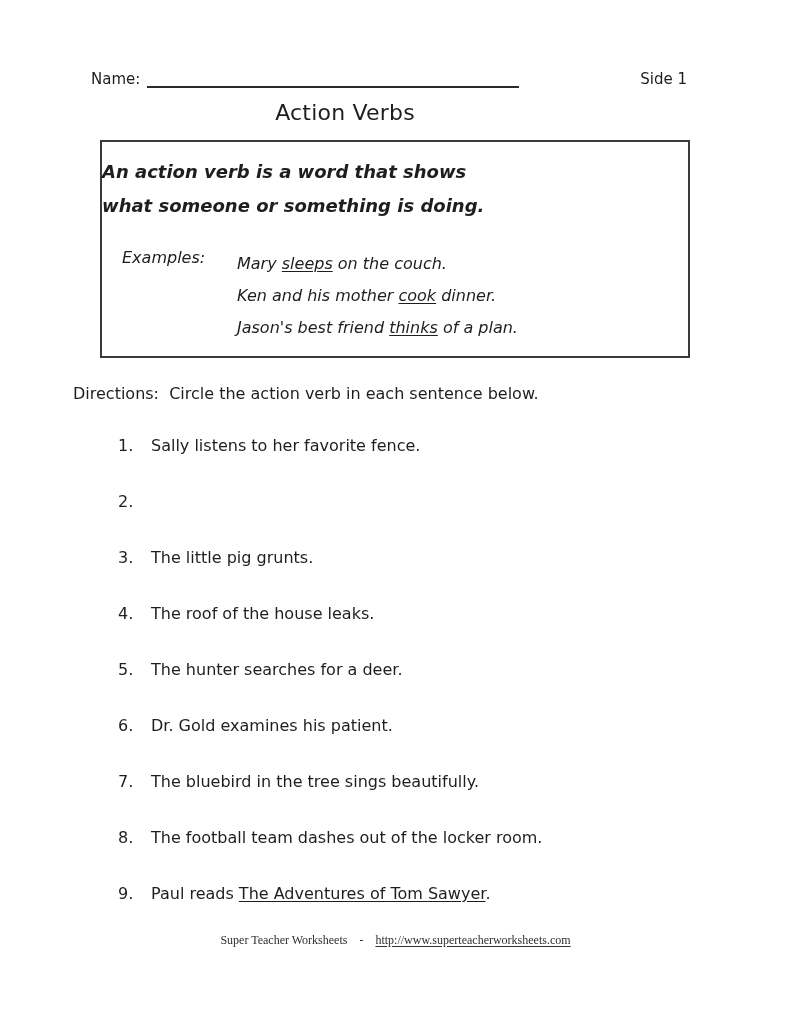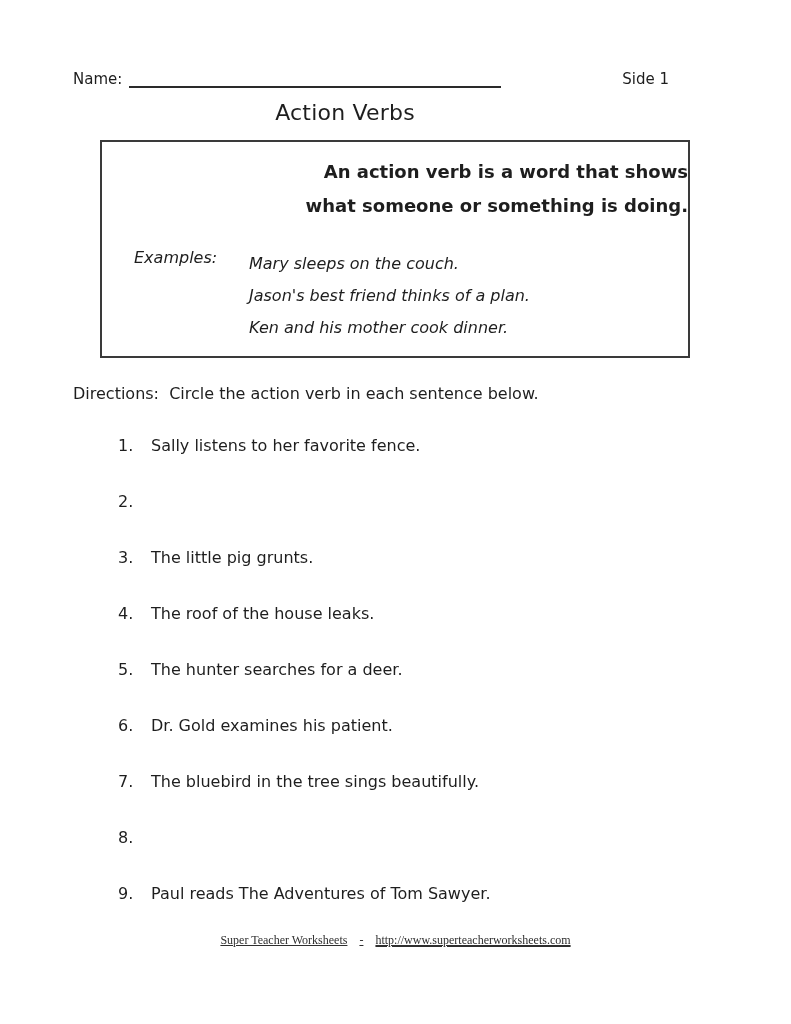--- a/index.html
+++ b/index.html
@@ -16,21 +16,21 @@
   }
   .sheet {
     position: relative;
     width: 791px;
     height: 1024px;
     background: #ffffff;
   }
   
   .header-row {
     position: absolute;
-    left: 73px;
+    left: 91px;
     top: 70px;
     width: 596px;
     display: flex;
     align-items: flex-end;
     font-size: 15px;
   }
   .name-label { flex: none; }
   .name-line {
     flex: none;
     width: 372px;
@@ -57,37 +57,39 @@
     position: absolute;
     left: 100px;
     top: 140px;
     width: 590px;
     height: 218px;
     border: 2px solid #3a3a3a;
     box-sizing: border-box;
   }
   .def-lines {
     margin-top: 13px;
-    text-align: right;
+    text-align: left;
     font-weight: bold;
+    font-style: italic;
     font-size: 18px;
     line-height: 34px;
   }
   .examples {
     display: flex;
     margin-top: 25px;
-    padding-left: 32px;
+    padding-left: 20px;
     font-style: italic;
     font-size: 16px;
   }
   .examples-label { flex: none; width: 95px; }
   .example-list { flex: none; margin-left: 20px; }
   .example-line { line-height: 32px; white-space: pre-wrap; }
 
   .ul {
+    text-decoration: underline;
     text-underline-offset: 2px;
   }
 
   
   .directions {
     position: absolute;
     left: 73px;
     top: 384px;
     font-size: 16px;
     white-space: pre-wrap;
@@ -112,21 +114,20 @@
   
   .footer {
     position: absolute;
     left: 0;
     top: 933px;
     width: 791px;
     text-align: center;
     font-family: "Liberation Serif", serif;
     font-size: 12px;
     color: #2e2e2e;
-    text-decoration: underline;
   }
   .footer .sep { margin: 0 12px; }
   .footer .url {
     text-decoration: underline;
     text-underline-offset: 2px;
     color: #2e2e2e;
   }
 </style>
 </head>
 <body>
@@ -144,22 +145,22 @@
 
   <div class="def-box">
     <div class="def-lines">
       <div>An action verb is a word that shows</div>
       <div>what someone or something is doing.</div>
     </div>
     <div class="examples">
       <span class="examples-label">Examples:</span>
       <div class="example-list">
         <div class="example-line"><span>Mary </span><span class="ul">sleeps</span><span> on the couch.</span></div>
+        <div class="example-line"><span>Ken and his mother </span><span class="ul">cook</span><span> dinner.</span></div>
         <div class="example-line"><span>Jason's best friend </span><span class="ul">thinks</span><span> of a plan.</span></div>
-        <div class="example-line"><span>Ken and his mother </span><span class="ul">cook</span><span> dinner.</span></div>
       </div>
     </div>
   </div>
 
   <div class="directions">Directions:  Circle the action verb in each sentence below.</div>
 
   <div class="questions">
     <div class="question">
       <span class="q-num">1.</span>
       <span class="q-text"><span>Sally listens to her favorite fence.</span><span class="ul"></span><span></span></span>
@@ -182,20 +183,21 @@
     <div class="question">
       <span class="q-num">6.</span>
       <span class="q-text"><span>Dr. Gold examines his patient.</span><span class="ul"></span><span></span></span>
     </div>
     <div class="question">
       <span class="q-num">7.</span>
       <span class="q-text"><span>The bluebird in the tree sings beautifully.</span><span class="ul"></span><span></span></span>
     </div>
     <div class="question">
       <span class="q-num">8.</span>
+      <span class="q-text"><span>The football team dashes out of the locker room.</span><span class="ul"></span><span></span></span>
     </div>
     <div class="question">
       <span class="q-num">9.</span>
       <span class="q-text"><span>Paul reads </span><span class="ul">The Adventures of Tom Sawyer</span><span>.</span></span>
     </div>
   </div>
 
   <div class="footer">
     <span>Super Teacher Worksheets</span><span class="sep">-</span><span class="url">http://www.superteacherworksheets.com</span>
   </div>

